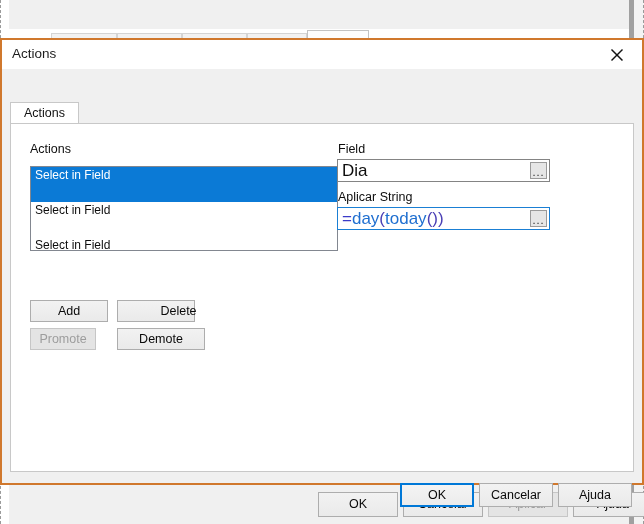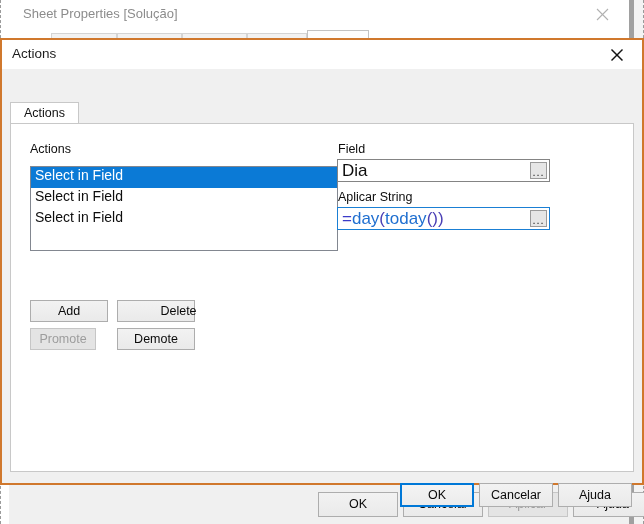--- a/index.html
+++ b/index.html
@@ -203,24 +203,24 @@
   #actions-listbox {
     position: absolute;
     left: 19px; top: 42px;
     width: 308px; height: 85px;
     background: #ffffff;
     border: 1px solid #828790;
     box-sizing: border-box;
     overflow: hidden;
   }
   .list-item {
-    height: 21px;
+    height: 35px;
     line-height: 17px;
     padding-left: 4px;
-    font-size: 14px;
+    font-size: 12px;
     color: #0d0d0d;
     white-space: nowrap;
   }
   .list-item.selected {
     background: #0b7ad6;
     color: #ffffff;
   }
 
   
   .textbox {
@@ -263,29 +263,20 @@
 </style>
 </head>
 <body>
 
 <div id="parent-window">
 
   <div id="parent-left-edge"></div>
   <div id="parent-right-edge"></div>
   <div id="parent-right-scroll"></div>
 
-  <div id="parent-titlebar">
-    <div id="parent-title-text">Sheet Properties [Solução]</div>
-    <div id="parent-close">
-      <svg width="13" height="13" viewBox="0 0 13 13">
-        <line x1="1" y1="1" x2="12" y2="12" stroke="currentColor" stroke-width="1.1"></line>
-        <line x1="12" y1="1" x2="1" y2="12" stroke="currentColor" stroke-width="1.1"></line>
-      </svg>
-    </div>
-  </div>
 
   <div id="parent-tabstrip">
     <div class="peek-tab" style="left:42px;width:66px;"></div>
     <div class="peek-tab" style="left:108px;width:65px;"></div>
     <div class="peek-tab" style="left:173px;width:65px;"></div>
     <div class="peek-tab" style="left:238px;width:60px;"></div>
     <div class="peek-tab active" style="left:298px;width:62px;"></div>
     <div id="peek-tab-glyph">T.</div>
   </div>
 
@@ -325,21 +316,21 @@
 
       <div id="actions-listbox">
         <div class="list-item selected">Select in Field</div>
         <div class="list-item">Select in Field</div>
         <div class="list-item">Select in Field</div>
       </div>
 
       <button class="btn" style="left:19px;top:176px;width:78px;height:22px;">Add</button>
       <button class="btn" style="left:106px;top:176px;width:78px;height:22px;padding-left:45px;">Delete</button>
       <button class="btn disabled" style="left:19px;top:204px;width:66px;height:22px;">Promote</button>
-      <button class="btn" style="left:106px;top:204px;width:78px;height:22px;">Demote</button>
+      <button class="btn" style="left:106px;top:204px;width:88px;height:22px;">Demote</button>
 
       <div class="caption" style="left:327px;top:18px;">Field</div>
 
       <div class="textbox" style="left:326px;top:35px;width:213px;">
         <span class="value">Dia</span>
         <span class="ellipsis-btn">...</span>
       </div>
 
       <div class="caption" style="left:327px;top:66px;">Aplicar String</div>
 

